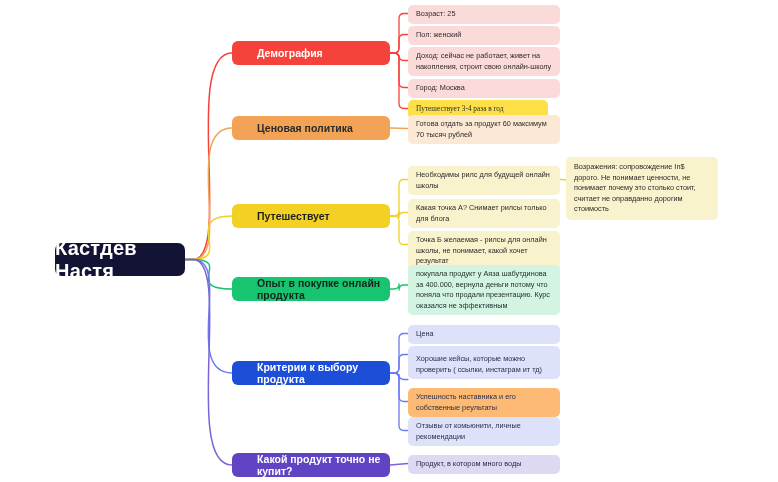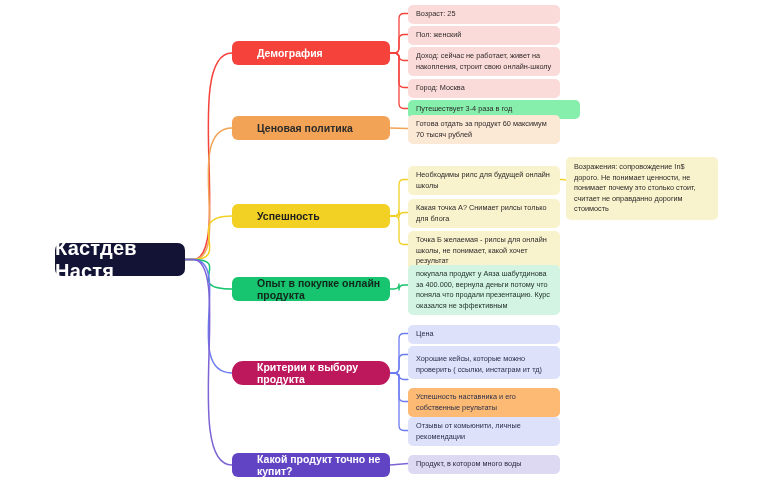--- a/index.html
+++ b/index.html
@@ -84,51 +84,51 @@
       </div>
       <div class="node leaf" style="left: 408px; top: 26px; width: 152px; min-height: 17px; background: rgb(251, 219, 217);">
         <span class="txt" style="color: rgb(46, 42, 42);">Пол: женский</span>
       </div>
       <div class="node leaf" style="left: 408px; top: 47px; width: 152px; min-height: 27px; background: rgb(251, 219, 217);">
         <span class="txt" style="color: rgb(46, 42, 42);">Доход: сейчас не работает, живет на накопления, строит свою онлайн-школу</span>
       </div>
       <div class="node leaf" style="left: 408px; top: 79px; width: 152px; min-height: 17px; background: rgb(251, 219, 217);">
         <span class="txt" style="color: rgb(46, 42, 42);">Город: Москва</span>
       </div>
-      <div class="node leaf" style="left: 408px; top: 100px; width: 172px; min-height: 17px; background: #86efac;">
+      <div class="node leaf" style="left: 408px; top: 100px; width: 140px; min-height: 17px; background: #fde047; font-family: Liberation Serif, serif;">
         <span class="txt" style="color: rgb(46, 42, 42);">Путешествует 3-4 раза в год</span>
       </div>
       <div class="node branch" style="left: 232px; top: 116px; width: 158px; min-height: 24px; background: rgb(242, 163, 85);">
         <span class="txt" style="color: rgb(43, 43, 43);">Ценовая политика</span>
       </div>
       <div class="node leaf" style="left: 408px; top: 115px; width: 152px; min-height: 27px; background: rgb(251, 232, 213);">
         <span class="txt" style="color: rgb(46, 42, 42);">Готова отдать за продукт 60 максимум 70 тысяч рублей</span>
       </div>
       <div class="node branch" style="left: 232px; top: 204px; width: 158px; min-height: 24px; background: rgb(242, 208, 36);">
-        <span class="txt" style="color: rgb(31, 31, 31);">Успешность</span>
+        <span class="txt" style="color: rgb(31, 31, 31);">Путешествует</span>
       </div>
       <div class="node leaf" style="left: 408px; top: 166px; width: 152px; min-height: 27px; background: rgb(248, 242, 205);">
         <span class="txt" style="color: rgb(46, 42, 42);">Необходимы рилс для будущей онлайн школы</span>
       </div>
       <div class="node leaf" style="left: 408px; top: 199px; width: 152px; min-height: 27px; background: rgb(248, 242, 205);">
         <span class="txt" style="color: rgb(46, 42, 42);">Какая точка А? Снимает рилсы только для блога</span>
       </div>
       <div class="node leaf" style="left: 408px; top: 231px; width: 152px; min-height: 27px; background: rgb(248, 242, 205);">
         <span class="txt" style="color: rgb(46, 42, 42);">Точка Б желаемая - рилсы для онлайн школы, не понимает, какой хочет результат</span>
       </div>
       <div class="node note" style="left: 566px; top: 157px; width: 152px; min-height: 46px; background: rgb(248, 242, 205);">
         <span class="txt" style="color: rgb(46, 42, 42);">Возражения: сопровождение In$ дорого. Не понимает ценности, не понимает почему это столько стоит, считает не оправданно дорогим стоимость</span>
       </div>
       <div class="node branch" style="left: 232px; top: 277px; width: 158px; min-height: 24px; background: rgb(23, 196, 111);">
         <span class="txt" style="color: rgb(18, 38, 27);">Опыт в покупке онлайн продукта</span>
       </div>
       <div class="node leaf" style="left: 408px; top: 265px; width: 152px; min-height: 40px; background: rgb(211, 243, 227);">
         <span class="txt" style="color: rgb(34, 51, 43);">покупала продукт у Аяза шабутдинова за 400.000, вернула деньги потому что поняла что продали презентацию. Курс оказался не эффективным</span>
       </div>
-      <div class="node branch" style="left: 232px; top: 361px; width: 158px; min-height: 24px; background: #be185d; border-radius: 11px;">
+      <div class="node branch" style="left: 232px; top: 361px; width: 158px; min-height: 24px; background: #1d4ed8;">
         <span class="txt" style="color: rgb(255, 255, 255);">Критерии к выбору продукта</span>
       </div>
       <div class="node leaf" style="left: 408px; top: 325px; width: 152px; min-height: 17px; background: rgb(221, 225, 250);">
         <span class="txt" style="color: rgb(43, 47, 74);">Цена</span>
       </div>
       <div class="node leaf" style="left: 408px; top: 346px; width: 152px; min-height: 17px; background: rgb(221, 225, 250);">
         <span class="txt" style="color: rgb(43, 47, 74);">Наполненность продукта</span>
       </div>
       <div class="node leaf" style="left: 408px; top: 350px; width: 152px; min-height: 27px; background: rgb(221, 225, 250);">
         <span class="txt" style="color: rgb(43, 47, 74);">Хорошие кейсы, которые можно проверить ( ссылки, инстаграм ит тд)</span>

